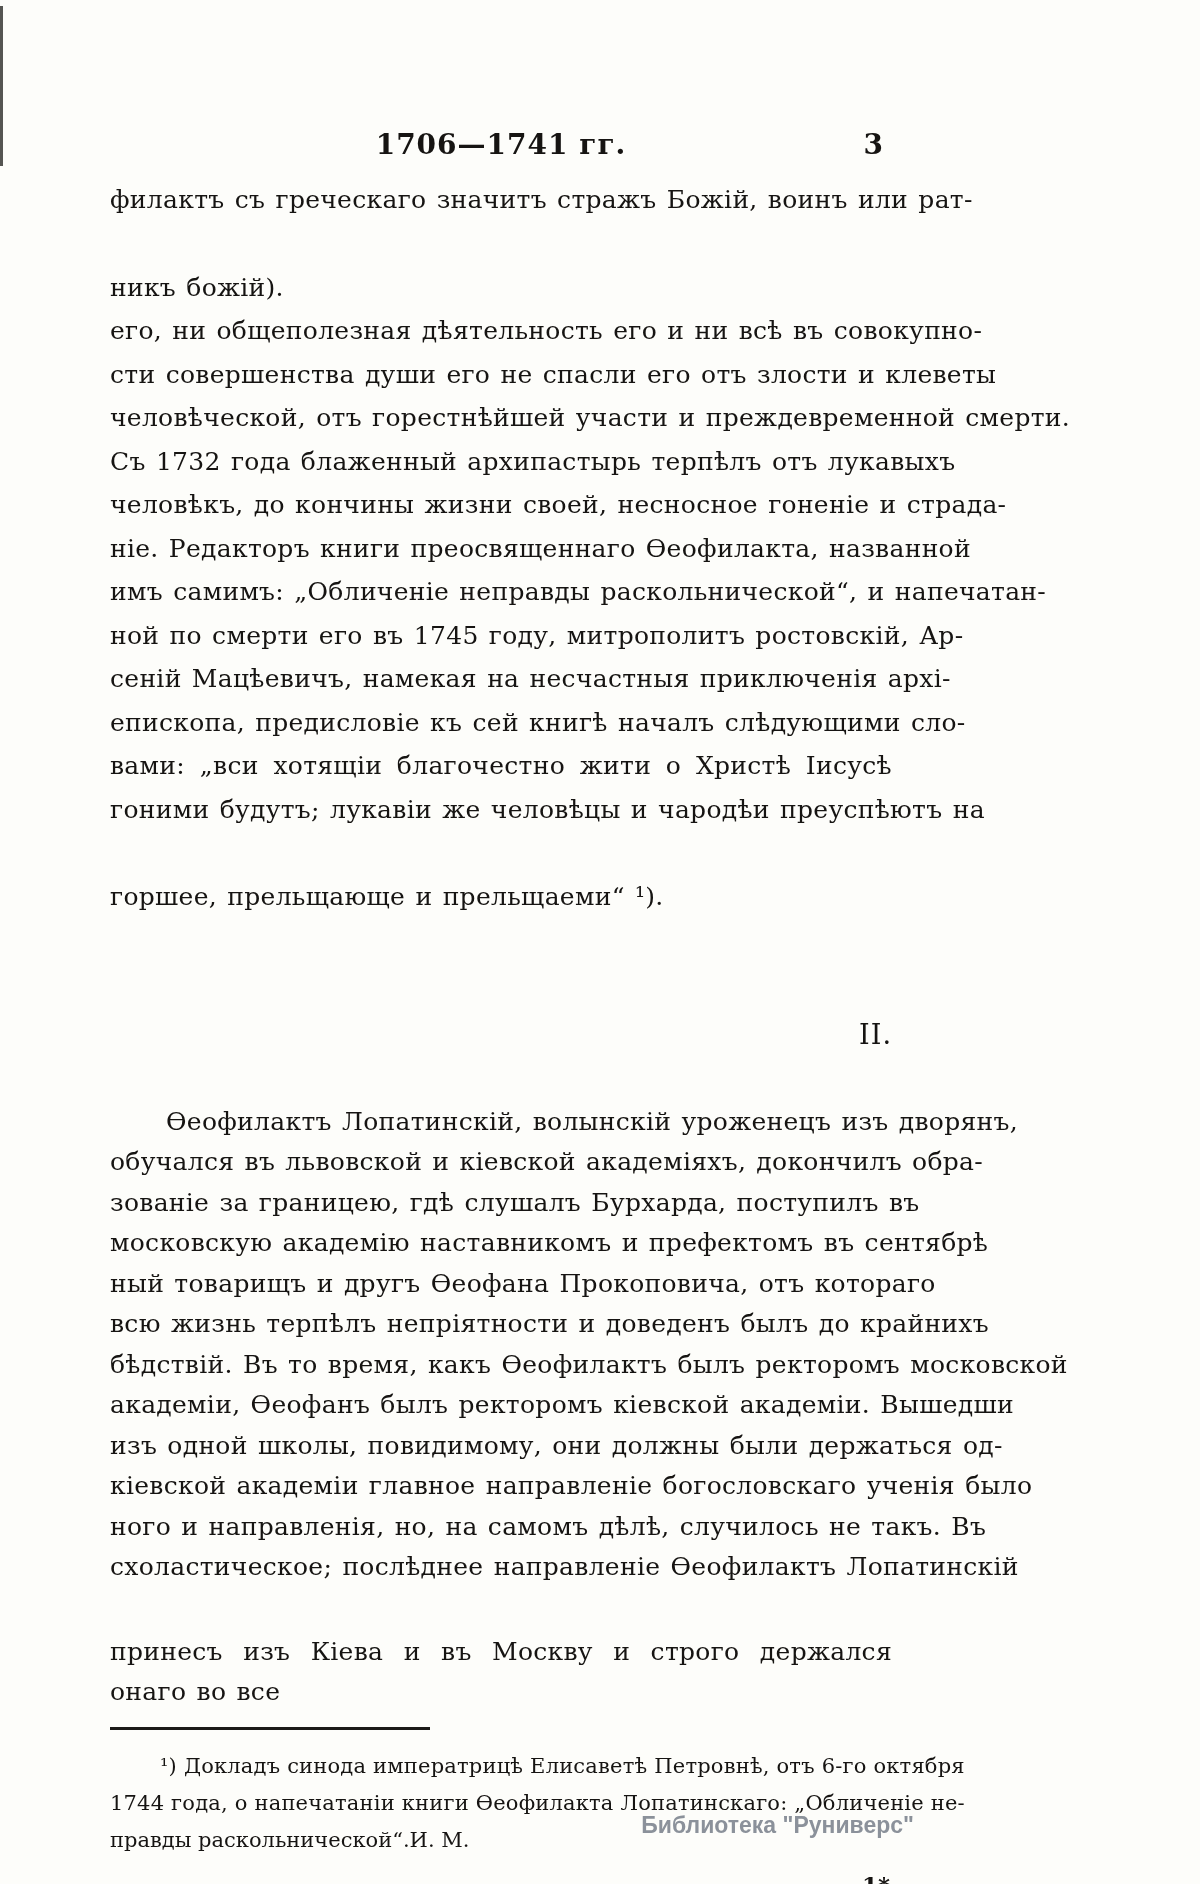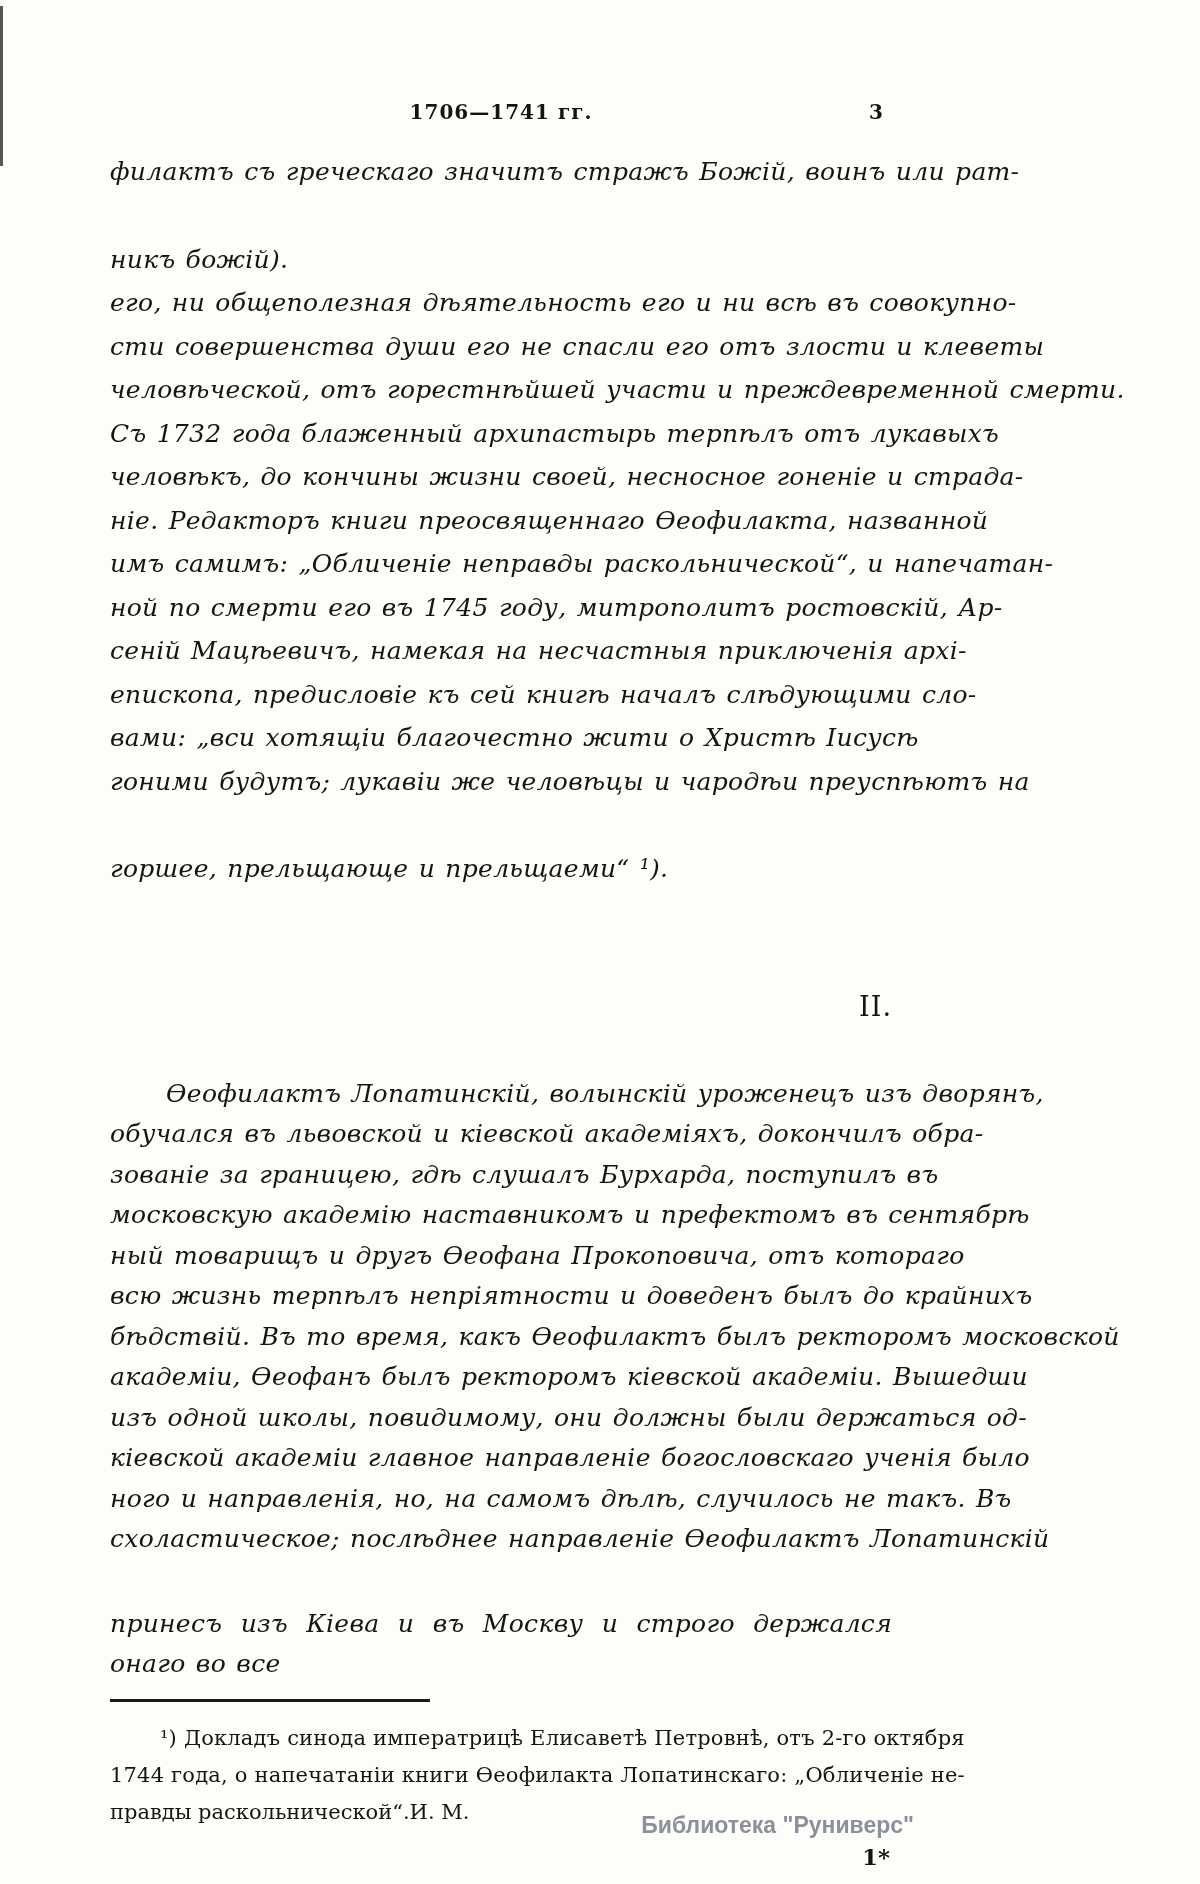--- a/index.html
+++ b/index.html
@@ -28,23 +28,24 @@
   }
   .textblock {
     position: absolute;
     left: 110px;
     top: 100px;
     width: 782px;
   }
   .page-header {
     position: relative;
     height: 34px;
-    font-size: 20px;
+    font-size: 28px;
     font-weight: bold;
     letter-spacing: 1px;
+    margin-top: 28px;
   }
   .date-range {
     text-align: center;
     display: block;
   }
   .page-number {
     position: absolute;
     right: 8px;
     top: 0;
   }
@@ -52,21 +53,20 @@
     margin-top: 16px;
     font-size: 25px;
   }
   .para .line {
     line-height: 43.5px;
     text-align: justify;
     text-align-last: justify;
     white-space: nowrap;
     letter-spacing: .3px;
     word-spacing: 2px;
-    font-style: italic;
   }
   .para .line.last {
     text-align-last: left;
     white-space: normal;
     margin-top: 44px;
   }
   .para .line.indent {
     text-indent: 56px;
   }
   .section2 .line {
@@ -175,21 +175,21 @@
           <div class="line">кіевской академіи главное направленіе богословскаго ученія было</div>
           <div class="line">ного и направленія, но, на самомъ дѣлѣ, случилось не такъ. Въ</div>
           <div class="line">схоластическое; послѣднее направленіе Ѳеофилактъ Лопатинскій</div>
           <div class="line last">принесъ изъ Кіева и въ Москву и строго держался онаго во все</div>
         </div>
 
       <div class="footnote-divider"></div>
 
       <div class="footnote">
         <div>
-            <div class="line indent">¹) Докладъ синода императрицѣ Елисаветѣ Петровнѣ, отъ 2-го октября</div>
+            <div class="line indent">¹) Докладъ синода императрицѣ Елисаветѣ Петровнѣ, отъ 6-го октября</div>
             <div class="line last">1744 года, о напечатаніи книги Ѳеофилакта Лопатинскаго: „Обличеніе не-</div>
           </div>
         <div class="footnote-lastrow">
           <span>правды раскольнической“.</span>
           <span class="footnote-signature">И. М.</span>
         </div>
       </div>
 
       <div class="printers-mark">1*</div>
 

